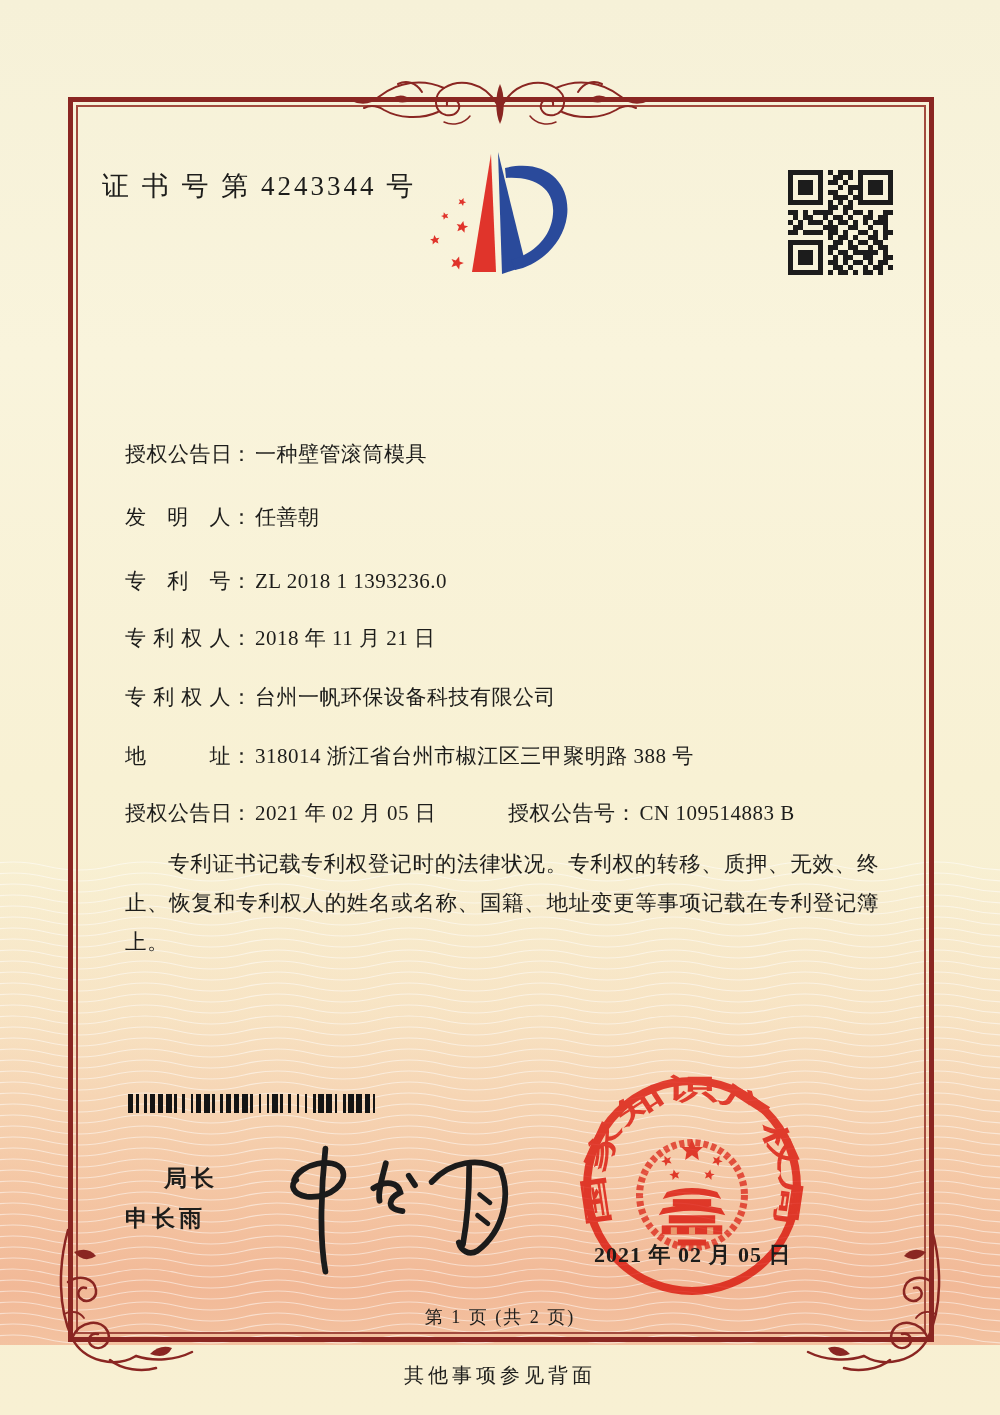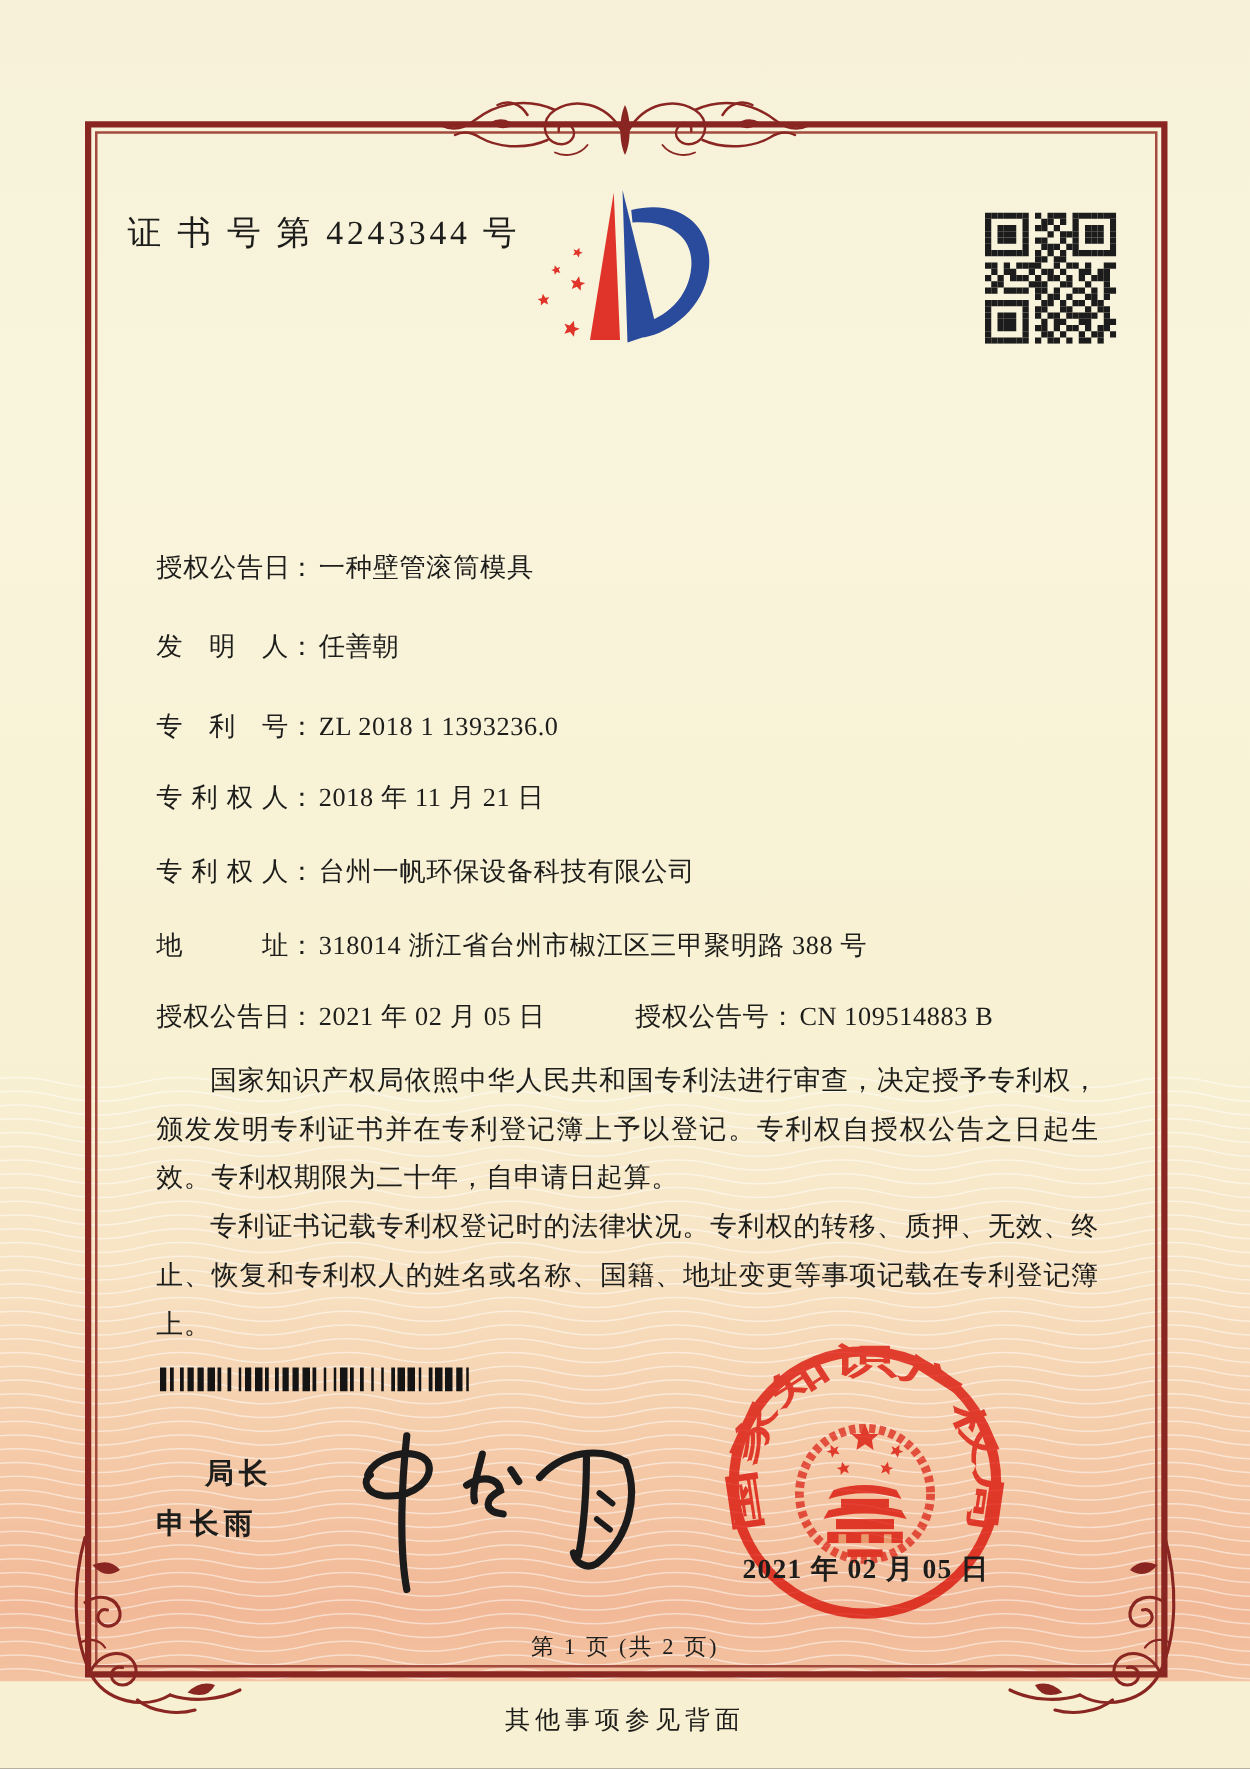--- a/index.html
+++ b/index.html
@@ -430,21 +430,20 @@
   </div>
   <div class="frow r5">
     <span class="flabel">地址</span><span class="fcolon">：</span><span>318014 浙江省台州市椒江区三甲聚明路 388 号</span>
   </div>
   <div class="frow r6">
     <span class="flabel">授权公告日</span><span class="fcolon">：</span><span>2021 年 02 月 05 日</span>
     <span class="pair2"><span>授权公告号</span><span class="fcolon">：</span><span>CN 109514883 B</span></span>
   </div>
 
   <div class="body-text">
-    <p>国家知识产权局依照中华人民共和国专利法进行审查，决定授予专利权，颁发发明专利证书并在专利登记簿上予以登记。专利权自授权公告之日起生效。专利权期限为二十年，自申请日起算。</p>
     <p>专利证书记载专利权登记时的法律状况。专利权的转移、质押、无效、终止、恢复和专利权人的姓名或名称、国籍、地址变更等事项记载在专利登记簿上。</p>
   </div>
 
   <div class="barcode" id="barcode"><div style="width:5.44px;background:#141414"></div><div style="width:2.72px;background:transparent"></div><div style="width:2.72px;background:#141414"></div><div style="width:5.44px;background:transparent"></div><div style="width:2.72px;background:#141414"></div><div style="width:2.72px;background:transparent"></div><div style="width:5.44px;background:#141414"></div><div style="width:2.72px;background:transparent"></div><div style="width:5.44px;background:#141414"></div><div style="width:2.72px;background:transparent"></div><div style="width:5.44px;background:#141414"></div><div style="width:2.72px;background:transparent"></div><div style="width:2.72px;background:#141414"></div><div style="width:5.44px;background:transparent"></div><div style="width:2.72px;background:#141414"></div><div style="width:5.44px;background:transparent"></div><div style="width:2.72px;background:#141414"></div><div style="width:2.72px;background:transparent"></div><div style="width:5.44px;background:#141414"></div><div style="width:2.72px;background:transparent"></div><div style="width:5.44px;background:#141414"></div><div style="width:2.72px;background:transparent"></div><div style="width:2.72px;background:#141414"></div><div style="width:5.44px;background:transparent"></div><div style="width:2.72px;background:#141414"></div><div style="width:2.72px;background:transparent"></div><div style="width:5.44px;background:#141414"></div><div style="width:2.72px;background:transparent"></div><div style="width:5.44px;background:#141414"></div><div style="width:2.72px;background:transparent"></div><div style="width:5.44px;background:#141414"></div><div style="width:2.72px;background:transparent"></div><div style="width:2.72px;background:#141414"></div><div style="width:5.44px;background:transparent"></div><div style="width:2.72px;background:#141414"></div><div style="width:5.44px;background:transparent"></div><div style="width:2.72px;background:#141414"></div><div style="width:2.72px;background:transparent"></div><div style="width:5.44px;background:#141414"></div><div style="width:2.72px;background:transparent"></div><div style="width:2.72px;background:#141414"></div><div style="width:5.44px;background:transparent"></div><div style="width:2.72px;background:#141414"></div><div style="width:5.44px;background:transparent"></div><div style="width:2.72px;background:#141414"></div><div style="width:5.44px;background:transparent"></div><div style="width:2.72px;background:#141414"></div><div style="width:5.44px;background:transparent"></div><div style="width:2.72px;background:#141414"></div><div style="width:2.72px;background:transparent"></div><div style="width:5.44px;background:#141414"></div><div style="width:2.72px;background:transparent"></div><div style="width:5.44px;background:#141414"></div><div style="width:2.72px;background:transparent"></div><div style="width:2.72px;background:#141414"></div><div style="width:5.44px;background:transparent"></div><div style="width:2.72px;background:#141414"></div><div style="width:2.72px;background:transparent"></div><div style="width:5.44px;background:#141414"></div><div style="width:2.72px;background:transparent"></div><div style="width:5.44px;background:#141414"></div><div style="width:2.72px;background:transparent"></div><div style="width:5.44px;background:#141414"></div><div style="width:2.72px;background:transparent"></div><div style="width:2.72px;background:#141414"></div><div style="width:5.44px;background:transparent"></div></div>
 
   <div class="director t">局长</div>
   <div class="director n">申长雨</div>
 
   <svg class="sig" viewBox="0 0 240 140">
     <g fill="none" stroke="#1b1b1b" stroke-width="5.5" stroke-linecap="round">

